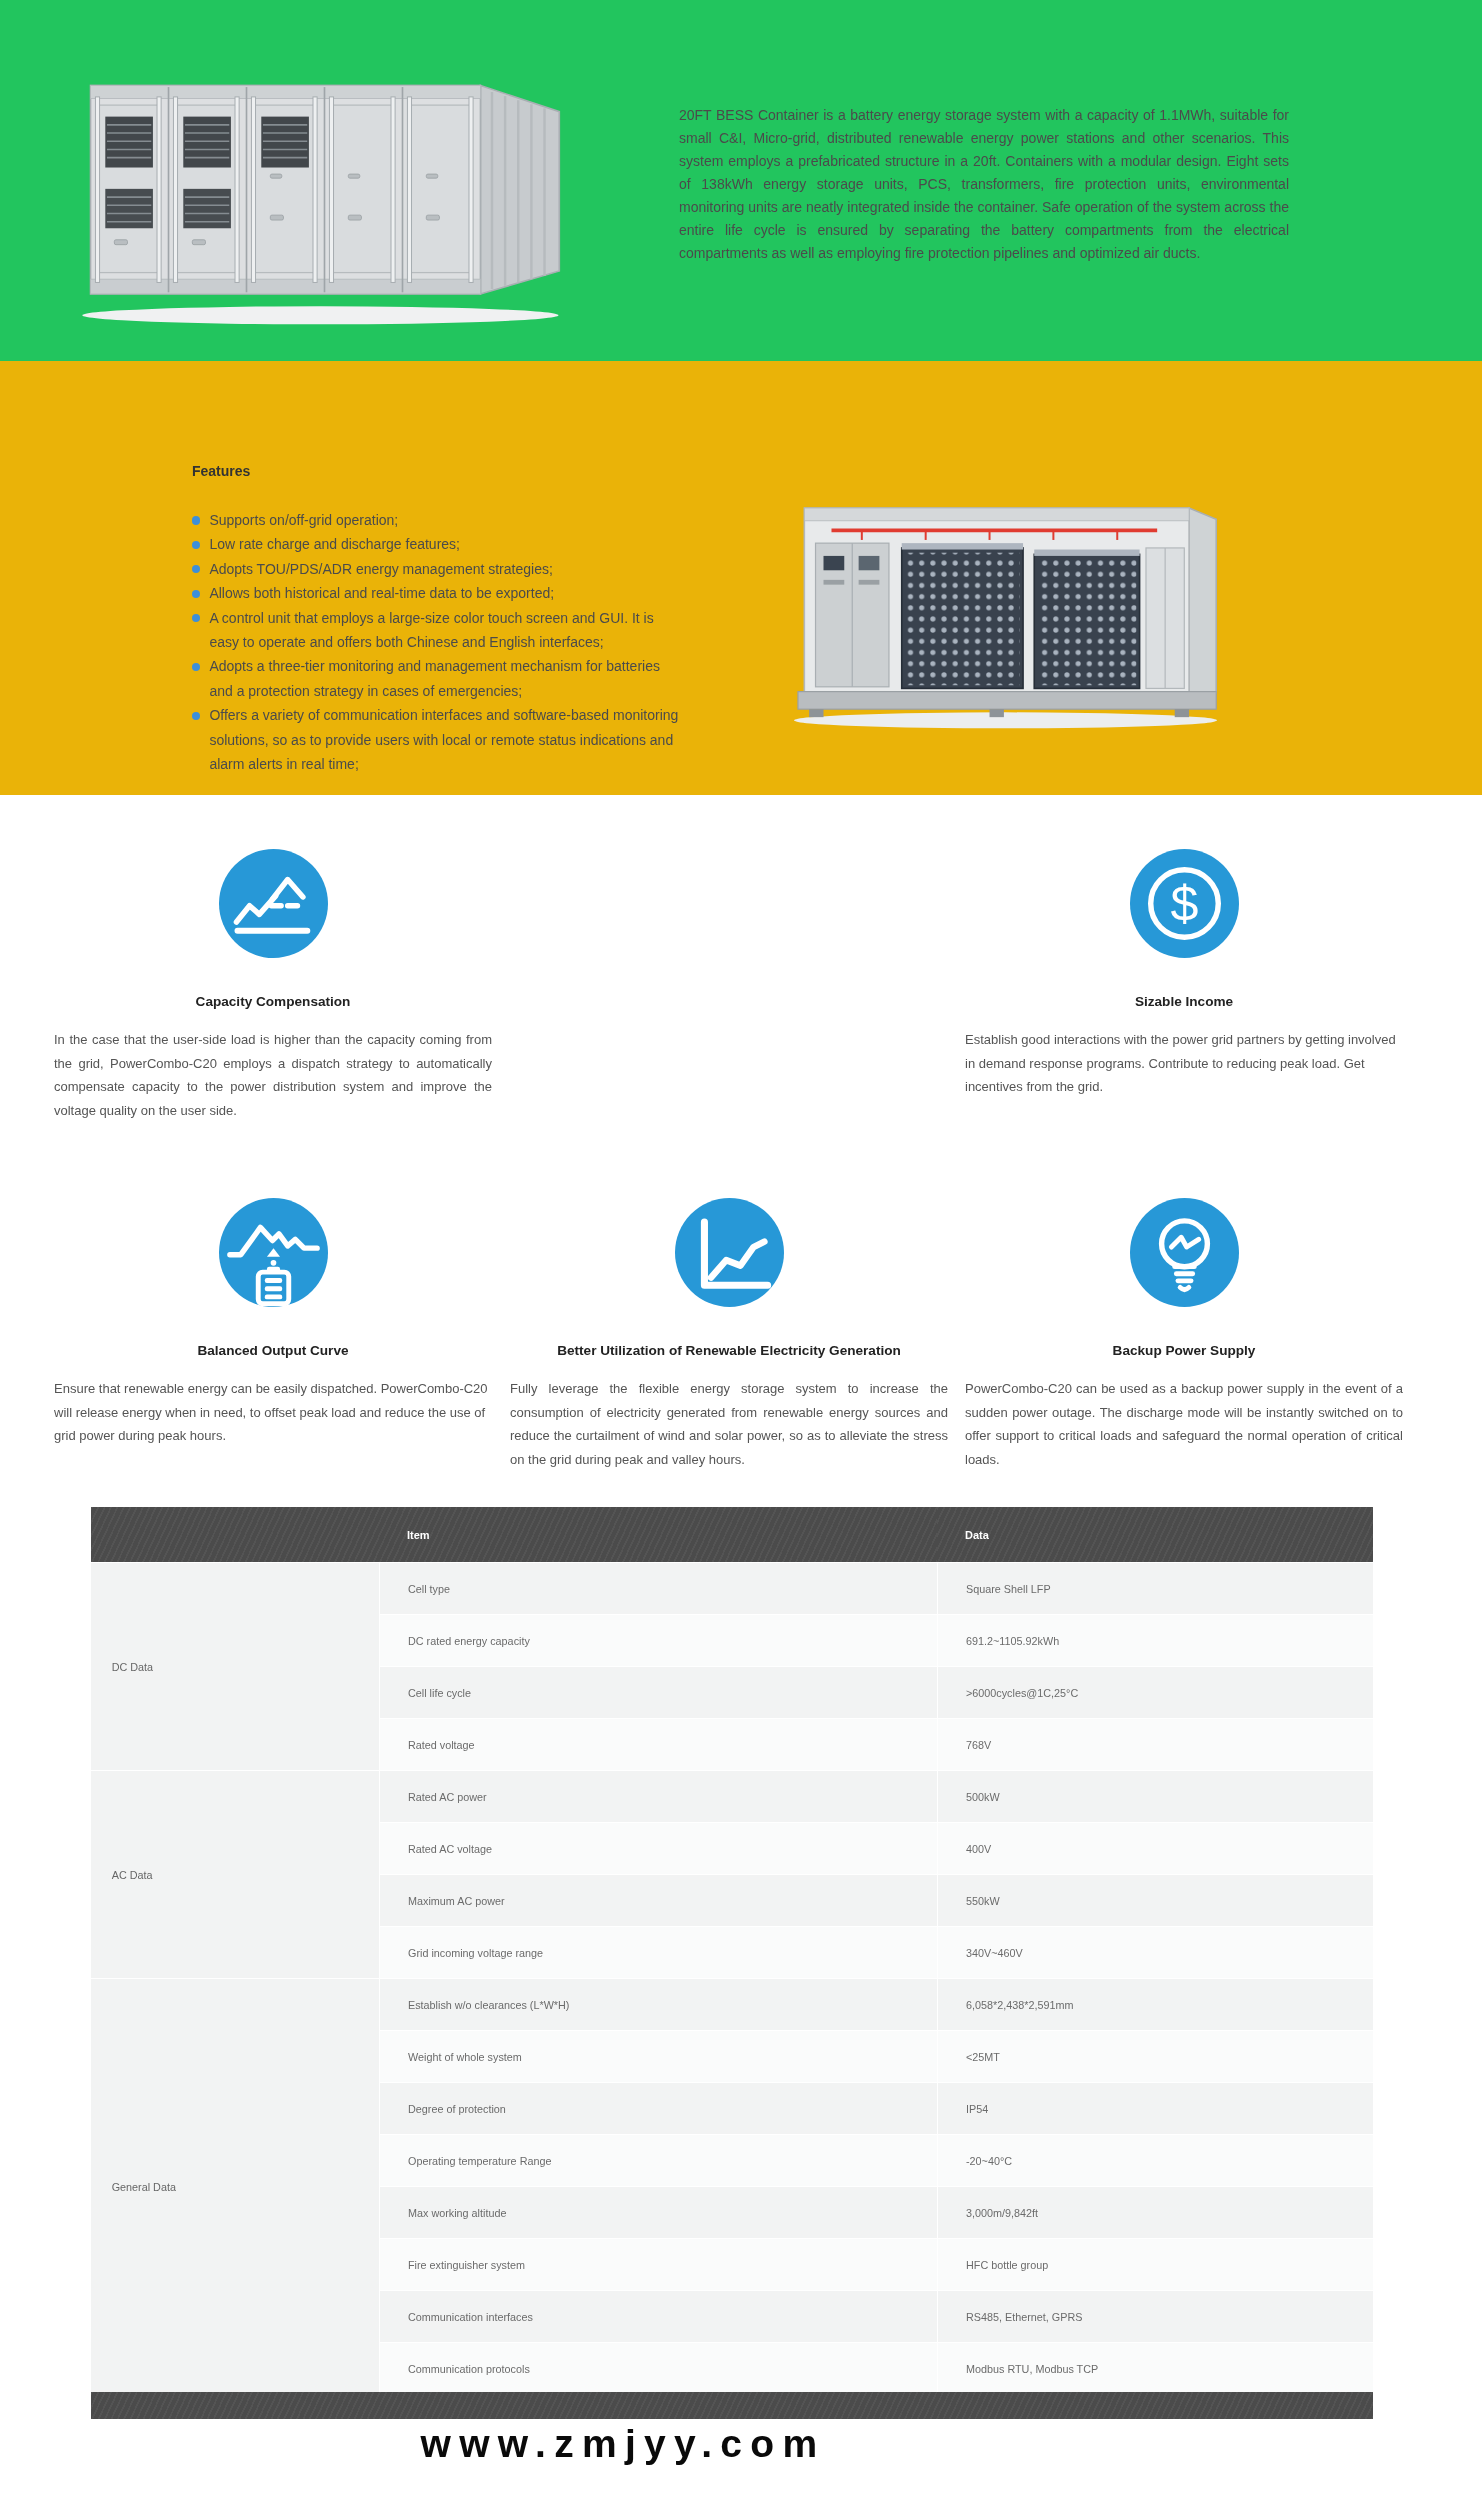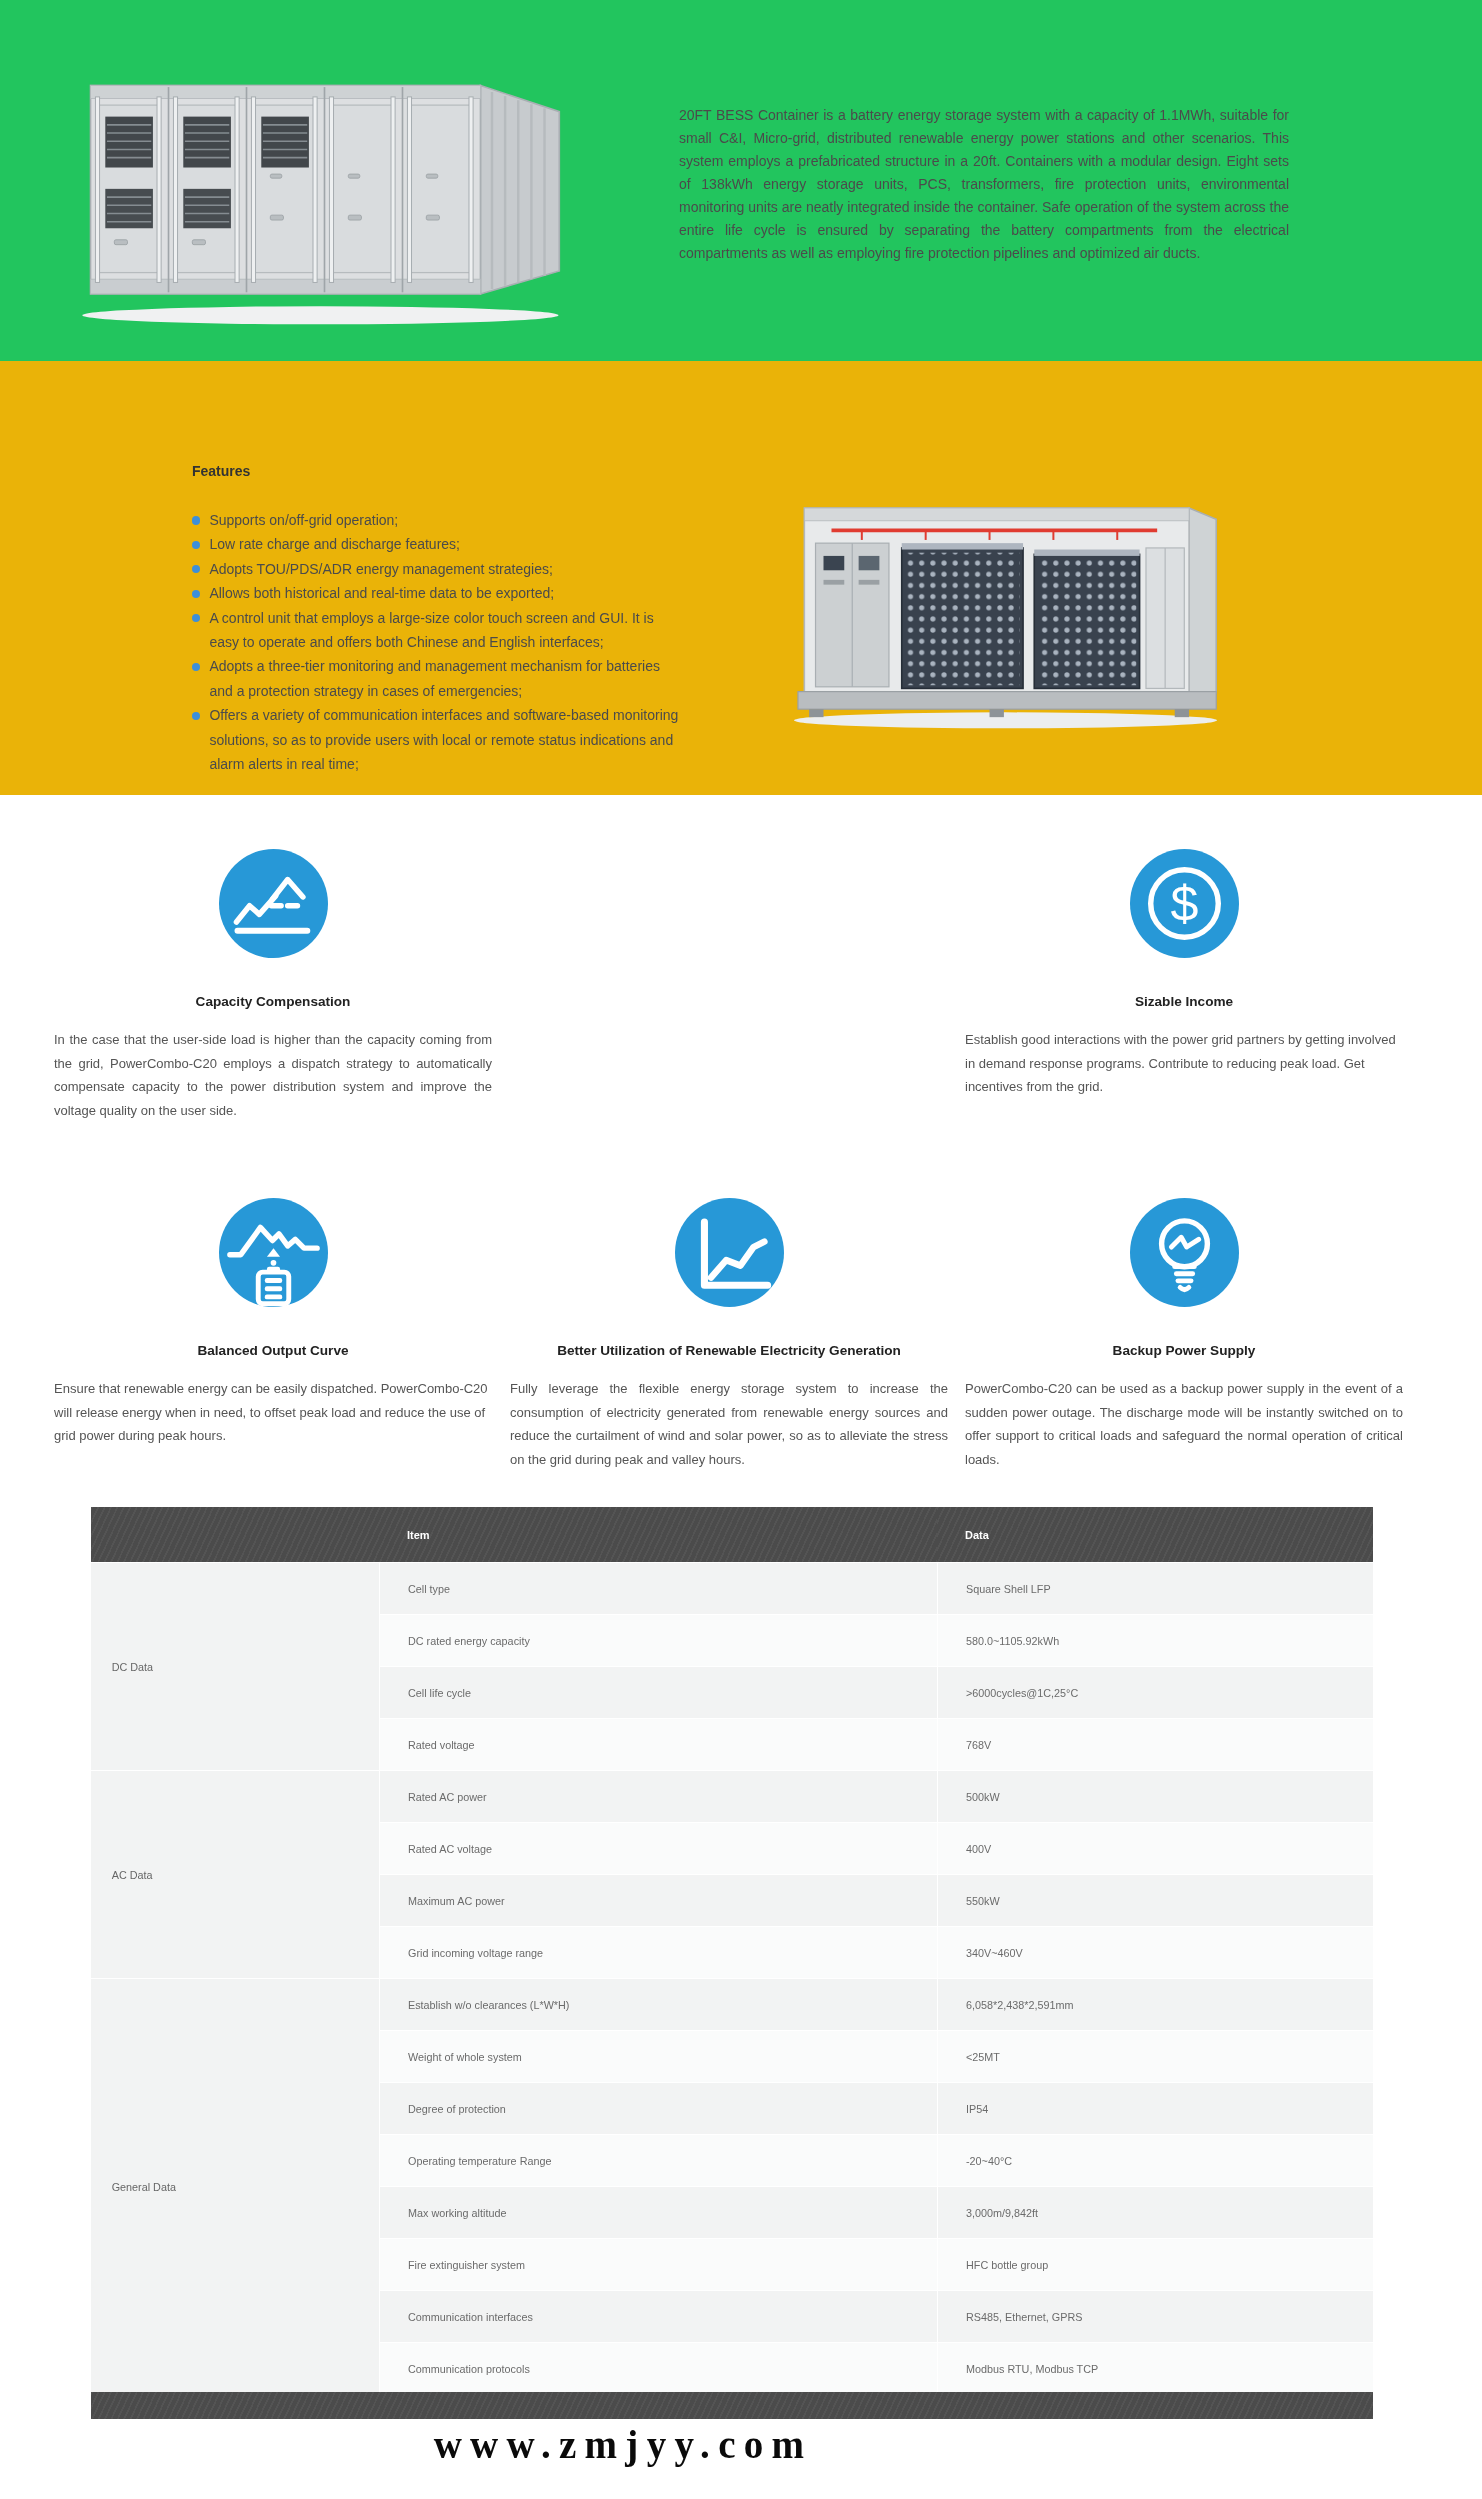--- a/index.html
+++ b/index.html
@@ -68,21 +68,21 @@
   }
   .spec-table tbody tr:nth-child(odd) td.cell{background:#f2f3f3;}
   .spec-table tbody tr:nth-child(even) td.cell{background:#fafbfb;}
   .table-bottom-bar{
     position:absolute;left:91px;top:2392px;width:1282px;height:26.5px;background:#4b4b4b;
     background-image:repeating-linear-gradient(115deg,rgba(255,255,255,0.05) 0 1.7px,rgba(0,0,0,0) 1.7px 5.8px);
   }
   
   .watermark{
     position:absolute;left:0;top:2422px;width:1246px;text-align:center;
-    font-family:Liberation Serif, serif;font-weight:bold;font-size:39px;
+    font-family:Liberation Sans, sans-serif;font-weight:bold;font-size:39px;
     letter-spacing:8.3px;color:#0a0a0a;
   }
 </style>
 </head>
 <body>
 
 <header class="hero">
   <div class="hero-image">
     <svg viewBox="0 0 620 340">
       <ellipse cx="305" cy="322" rx="290" ry="11" fill="#f0f1f2"></ellipse>
@@ -318,21 +318,21 @@
     </tr>
   </thead>
   <tbody>
     <tr>
       <td class="group" rowspan="4">DC Data</td>
       <td class="cell">Cell type</td>
       <td class="cell">Square Shell LFP</td>
     </tr>
     <tr>
       <td class="cell">DC rated energy capacity</td>
-      <td class="cell">580.0~1105.92kWh</td>
+      <td class="cell">691.2~1105.92kWh</td>
     </tr>
     <tr>
       <td class="cell">Cell life cycle</td>
       <td class="cell">&gt;6000cycles@1C,25°C</td>
     </tr>
     <tr>
       <td class="cell">Rated voltage</td>
       <td class="cell">768V</td>
     </tr>
     <tr>

